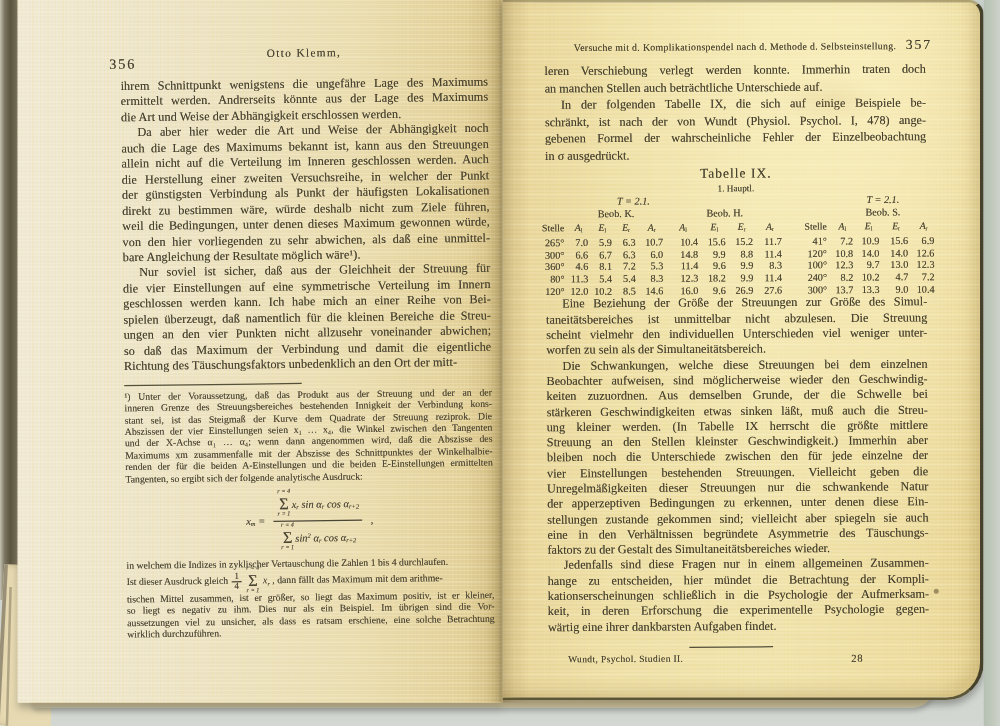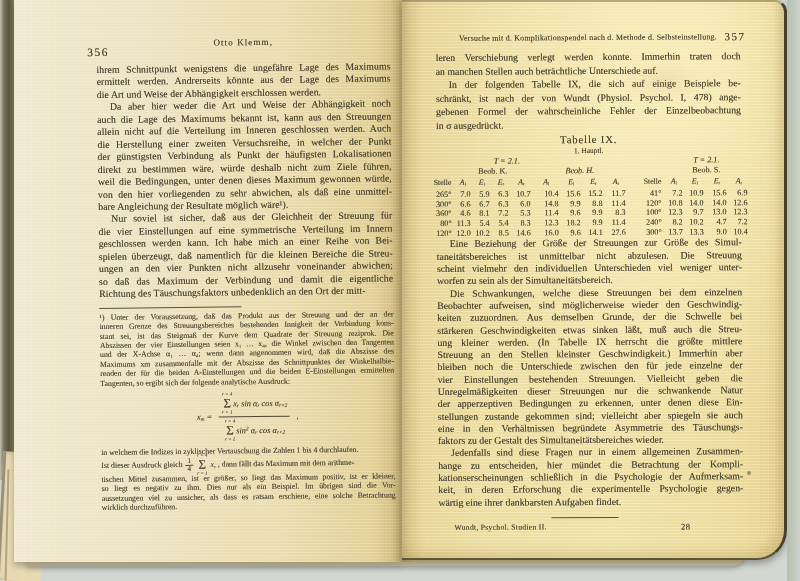--- a/index.html
+++ b/index.html
@@ -230,21 +230,21 @@
           <div class="line last">in σ ausgedrückt.</div>
         </div>
       </div>
 
     <div class="tbl-title">Tabelle IX.</div>
     <div class="tbl-sub">1. Hauptl.</div>
     <div class="tbl">
         <span class="tc ctr it" style="grid-area: 1 / 2 / auto / 7;">T = 2.1.</span>
         <span class="tc ctr it" style="grid-area: 1 / 11 / auto / 15;">T = 2.1.</span>
         <span class="tc ctr" style="grid-area: 2 / 2 / auto / 6;">Beob. K.</span>
-        <span class="tc ctr" style="grid-area: 2 / 6 / auto / 10; font-style: italic;">Beob. H.</span>
+        <span class="tc ctr" style="grid-area: 2 / 6 / auto / 10;">Beob. H.</span>
         <span class="tc ctr" style="grid-area: 2 / 11 / auto / 15;">Beob. S.</span>
         <span class="tc num head" style="grid-area: 3 / 1;">Stelle</span>
         <span class="tc ctr head" style="grid-area: 3 / 2;"><i>A</i><sub>l</sub></span>
         <span class="tc ctr head" style="grid-area: 3 / 3;"><i>E</i><sub>l</sub></span>
         <span class="tc ctr head" style="grid-area: 3 / 4;"><i>E</i><sub>r</sub></span>
         <span class="tc ctr head" style="grid-area: 3 / 5;"><i>A</i><sub>r</sub></span>
         <span class="tc ctr head" style="grid-area: 3 / 6;"><i>A</i><sub>l</sub></span>
         <span class="tc ctr head" style="grid-area: 3 / 7;"><i>E</i><sub>l</sub></span>
         <span class="tc ctr head" style="grid-area: 3 / 8;"><i>E</i><sub>r</sub></span>
         <span class="tc ctr head" style="grid-area: 3 / 9;"><i>A</i><sub>r</sub></span>
@@ -309,21 +309,21 @@
         <span class="tc num" style="grid-area: 7 / 12;">10.2</span>
         <span class="tc num" style="grid-area: 7 / 13;">4.7</span>
         <span class="tc num" style="grid-area: 7 / 14;">7.2</span>
         <span class="tc num" style="grid-area: 8 / 1;">120°</span>
         <span class="tc num" style="grid-area: 8 / 2;">12.0</span>
         <span class="tc num" style="grid-area: 8 / 3;">10.2</span>
         <span class="tc num" style="grid-area: 8 / 4;">8.5</span>
         <span class="tc num" style="grid-area: 8 / 5;">14.6</span>
         <span class="tc num" style="grid-area: 8 / 6;">16.0</span>
         <span class="tc num" style="grid-area: 8 / 7;">9.6</span>
-        <span class="tc num" style="grid-area: 8 / 8;">14.1</span>
+        <span class="tc num" style="grid-area: 8 / 8;">26.9</span>
         <span class="tc num" style="grid-area: 8 / 9;">27.6</span>
         <span class="tc num" style="grid-area: 8 / 10;">300°</span>
         <span class="tc num" style="grid-area: 8 / 11;">13.7</span>
         <span class="tc num" style="grid-area: 8 / 12;">13.3</span>
         <span class="tc num" style="grid-area: 8 / 13;">9.0</span>
         <span class="tc num" style="grid-area: 8 / 14;">10.4</span>
       </div>
 
     <div class="rp-bottom">
         <div class="para indent">

